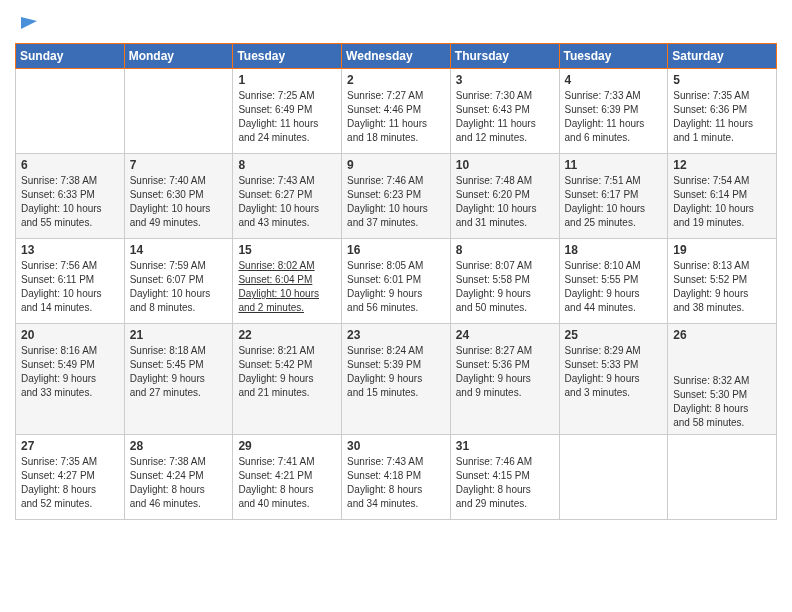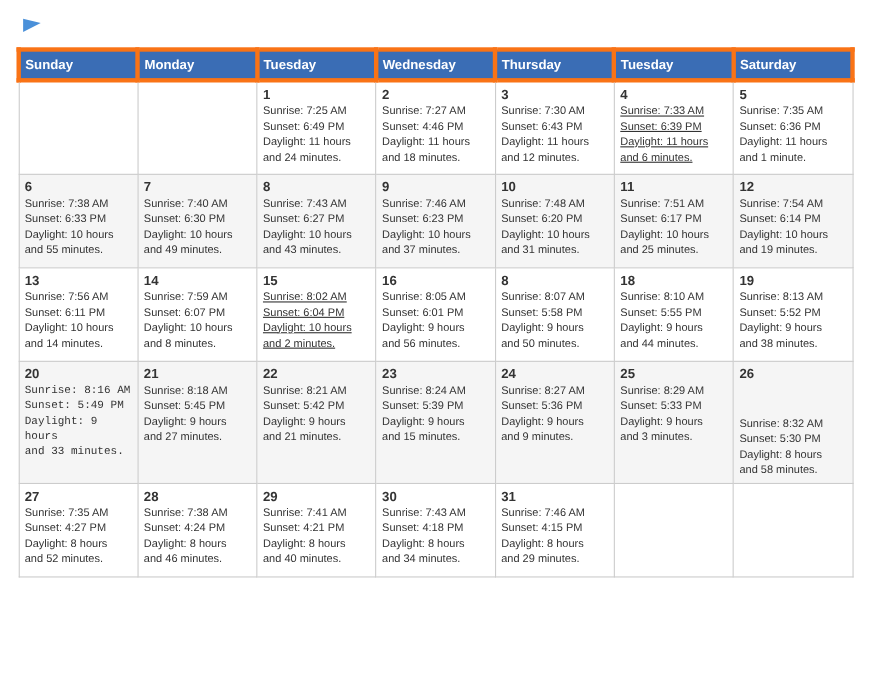--- a/index.html
+++ b/index.html
@@ -60,21 +60,21 @@
       border-collapse: collapse;
       table-layout: fixed;
     }
     .calendar thead th {
       background: #3a6db5;
       color: #fff;
       font-size: 12px;
       font-weight: bold;
       padding: 5px 4px;
       text-align: left;
-      border: 4px solid #f97316;
+      border: 1px solid #f97316;
     }
     .calendar tbody td {
       border: 1px solid #ccc;
       vertical-align: top;
       padding: 4px 5px;
       font-size: 10.5px;
       color: #333;
       height: 85px;
       background: #fff;
     }
@@ -152,21 +152,21 @@
           </td>
           <td>
             <span class="day-number">3</span>
             <div class="day-info" style="white-space: pre-line;">Sunrise: 7:30 AM
 Sunset: 6:43 PM
 Daylight: 11 hours
 and 12 minutes.</div>
           </td>
           <td>
             <span class="day-number">4</span>
-            <div class="day-info" style="white-space: pre-line; text-decoration: underline;">Sunrise: 7:33 AM
+            <div class="day-info" style="white-space: pre-line;">Sunrise: 7:33 AM
 Sunset: 6:39 PM
 Daylight: 11 hours
 and 6 minutes.</div>
           </td>
           <td>
             <span class="day-number">5</span>
             <div class="day-info" style="white-space: pre-line;">Sunrise: 7:35 AM
 Sunset: 6:36 PM
 Daylight: 11 hours
 and 1 minute.</div>
@@ -270,21 +270,21 @@
             <span class="day-number">19</span>
             <div class="day-info" style="white-space: pre-line;">Sunrise: 8:13 AM
 Sunset: 5:52 PM
 Daylight: 9 hours
 and 38 minutes.</div>
           </td>
         </tr>
         <tr>
           <td>
             <span class="day-number">20</span>
-            <div class="day-info" style="white-space: pre-line; font-family: Liberation Mono, monospace;">Sunrise: 8:16 AM
+            <div class="day-info" style="white-space: pre-line;">Sunrise: 8:16 AM
 Sunset: 5:49 PM
 Daylight: 9 hours
 and 33 minutes.</div>
           </td>
           <td>
             <span class="day-number">21</span>
             <div class="day-info" style="white-space: pre-line;">Sunrise: 8:18 AM
 Sunset: 5:45 PM
 Daylight: 9 hours
 and 27 minutes.</div>

